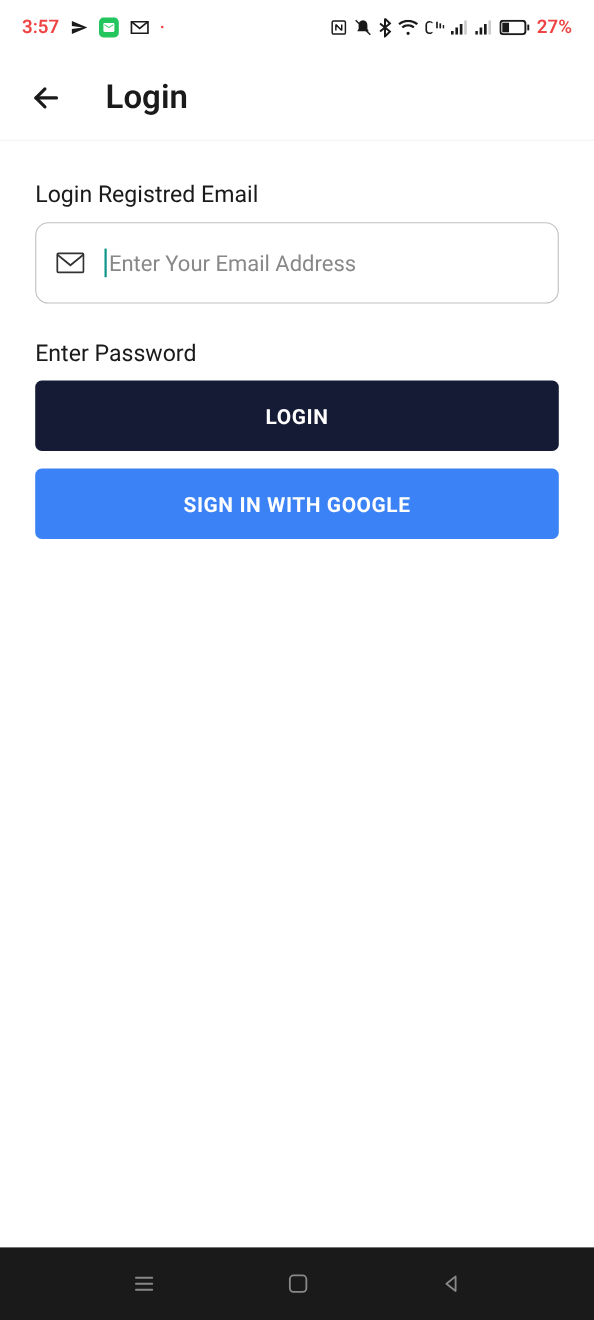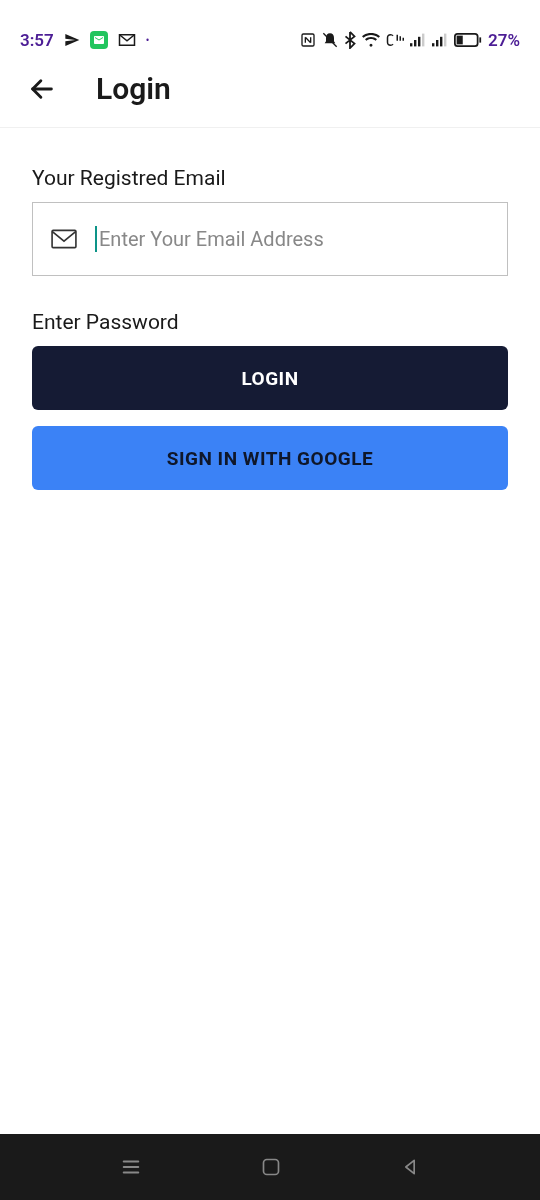--- a/index.html
+++ b/index.html
@@ -12,26 +12,26 @@
       width: 540px;
       height: 1200px;
       background: #fff;
       display: flex;
       flex-direction: column;
       overflow: hidden;
     }
     .status-bar {
       height: 50px;
       display: flex;
-      align-items: flex-end;
+      align-items: center;
       justify-content: space-between;
       padding: 0 20px;
       font-size: 17px;
       font-weight: 600;
-      color: #4c1d95;
+      color: #ef4444;
     }
     .status-left {
       display: flex;
       align-items: center;
       gap: 10px;
     }
     .status-right {
       display: flex;
       align-items: center;
       gap: 6px;
@@ -65,21 +65,21 @@
     .field-label {
       font-size: 21px;
       font-weight: 400;
       color: #1a1a1a;
       margin-bottom: 12px;
     }
     .input-wrapper {
       display: flex;
       align-items: center;
       border: 1px solid #d0d0d0;
-      border-radius: 0;
+      border-radius: 12px;
       height: 74px;
       padding: 0 18px;
       margin-bottom: 34px;
       background: #fff;
     }
     .input-wrapper.focused {
       border-color: #c0c0c0;
     }
     .input-icon {
       display: flex;
@@ -113,21 +113,21 @@
       letter-spacing: 0.5px;
       cursor: pointer;
       margin-bottom: 16px;
     }
     .btn-primary {
       background: #151b34;
       color: #fff;
     }
     .btn-google {
       background: #3b82f6;
-      color: #0f172a;
+      color: #ffffff;
     }
     .nav-bar {
       height: 66px;
       background: #1a1a1a;
       display: flex;
       align-items: center;
       justify-content: space-around;
       padding: 0 60px;
     }
     .nav-btn {
@@ -232,21 +232,21 @@
   <div class="back-arrow">
     <svg width="28" height="28" viewBox="0 0 24 24" fill="none" stroke="#1a1a1a" stroke-width="2.5" stroke-linecap="round" stroke-linejoin="round">
       <line x1="20" y1="12" x2="4" y2="12"></line>
       <polyline points="11 5 4 12 11 19"></polyline>
     </svg>
   </div>
   <div class="app-title">Login</div>
 </div>
 
 <div class="content">
-  <div class="field-label">Your Registred Email</div>
+  <div class="field-label">Login Registred Email</div>
   <div class="input-wrapper focused">
     <span class="input-icon">
       <svg width="26" height="20" viewBox="0 0 24 18" fill="none" stroke="#333" stroke-width="1.5">
         <rect x="1" y="1" width="22" height="16" rx="1"></rect>
         <path d="M1 2l11 9 11-9"></path>
       </svg>
     </span>
     <div class="cursor-line"></div>
     <input class="input-field" type="text" placeholder="Enter Your Email Address" style="">
   </div>

